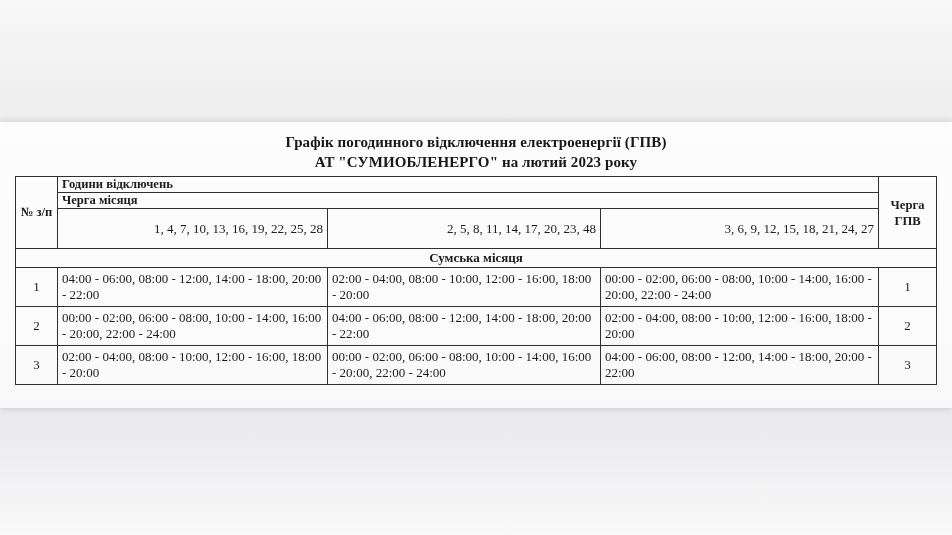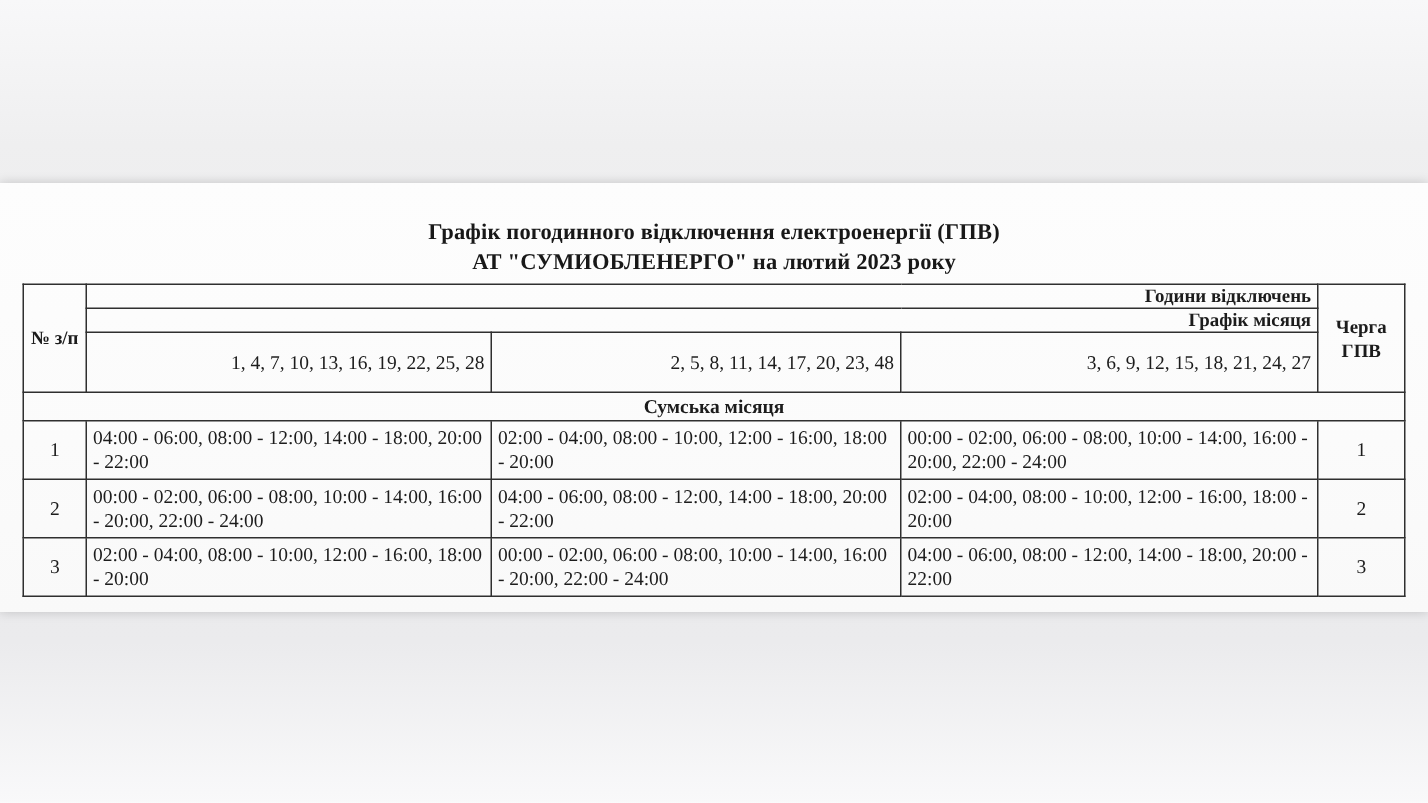--- a/index.html
+++ b/index.html
@@ -18,21 +18,21 @@
   }
   .paper {
     position: absolute;
     left: 0;
     top: 122px;
     width: 952px;
     height: 286px;
     background: linear-gradient(180deg, #fdfdfd 0%, #fbfbfb 60%, #f9f9f9 100%);
     box-shadow: 0 0 7px rgba(0,0,0,0.18);
     box-sizing: border-box;
-    padding-top: 23px;
+    padding-top: 10px;
   }
   .doc-title {
     text-align: center;
     font-weight: bold;
     font-size: 15px;
     line-height: 20px;
     color: #181818;
     letter-spacing: 0.1px;
   }
   table.schedule {
@@ -44,21 +44,21 @@
   }
   table.schedule td {
     border: 1.6px solid #2f2f2f;
     padding: 0 4px;
     font-size: 13px;
     vertical-align: middle;
     box-sizing: border-box;
   }
   td.hdr {
     font-weight: bold;
-    text-align: right;
+    text-align: left;
     padding: 0;
   }
   td.no-col {
     text-align: center;
   }
   td.queue-col {
     text-align: center;
   }
   td.days {
     text-align: right;
@@ -105,21 +105,21 @@
         <col style="width:278px">
         <col style="width:58px">
       </colgroup>
       <tbody>
         <tr class="thin">
           <td class="hdr no-col" rowspan="3">№ з/п</td>
           <td class="hdr" colspan="3">Години відключень</td>
           <td class="queue-hdr" rowspan="3">Черга ГПВ</td>
         </tr>
         <tr class="thin">
-          <td class="hdr" colspan="3">Графік місяця</td>
+          <td class="hdr" colspan="3">Черга місяця</td>
         </tr>
         <tr>
           <td class="days">1, 4, 7, 10, 13, 16, 19, 22, 25, 28</td>
           <td class="days">2, 5, 8, 11, 14, 17, 20, 23, 48</td>
           <td class="days">3, 6, 9, 12, 15, 18, 21, 24, 27</td>
         </tr>
         <tr>
           <td class="region" colspan="5">Сумська місяця</td>
         </tr>
 

